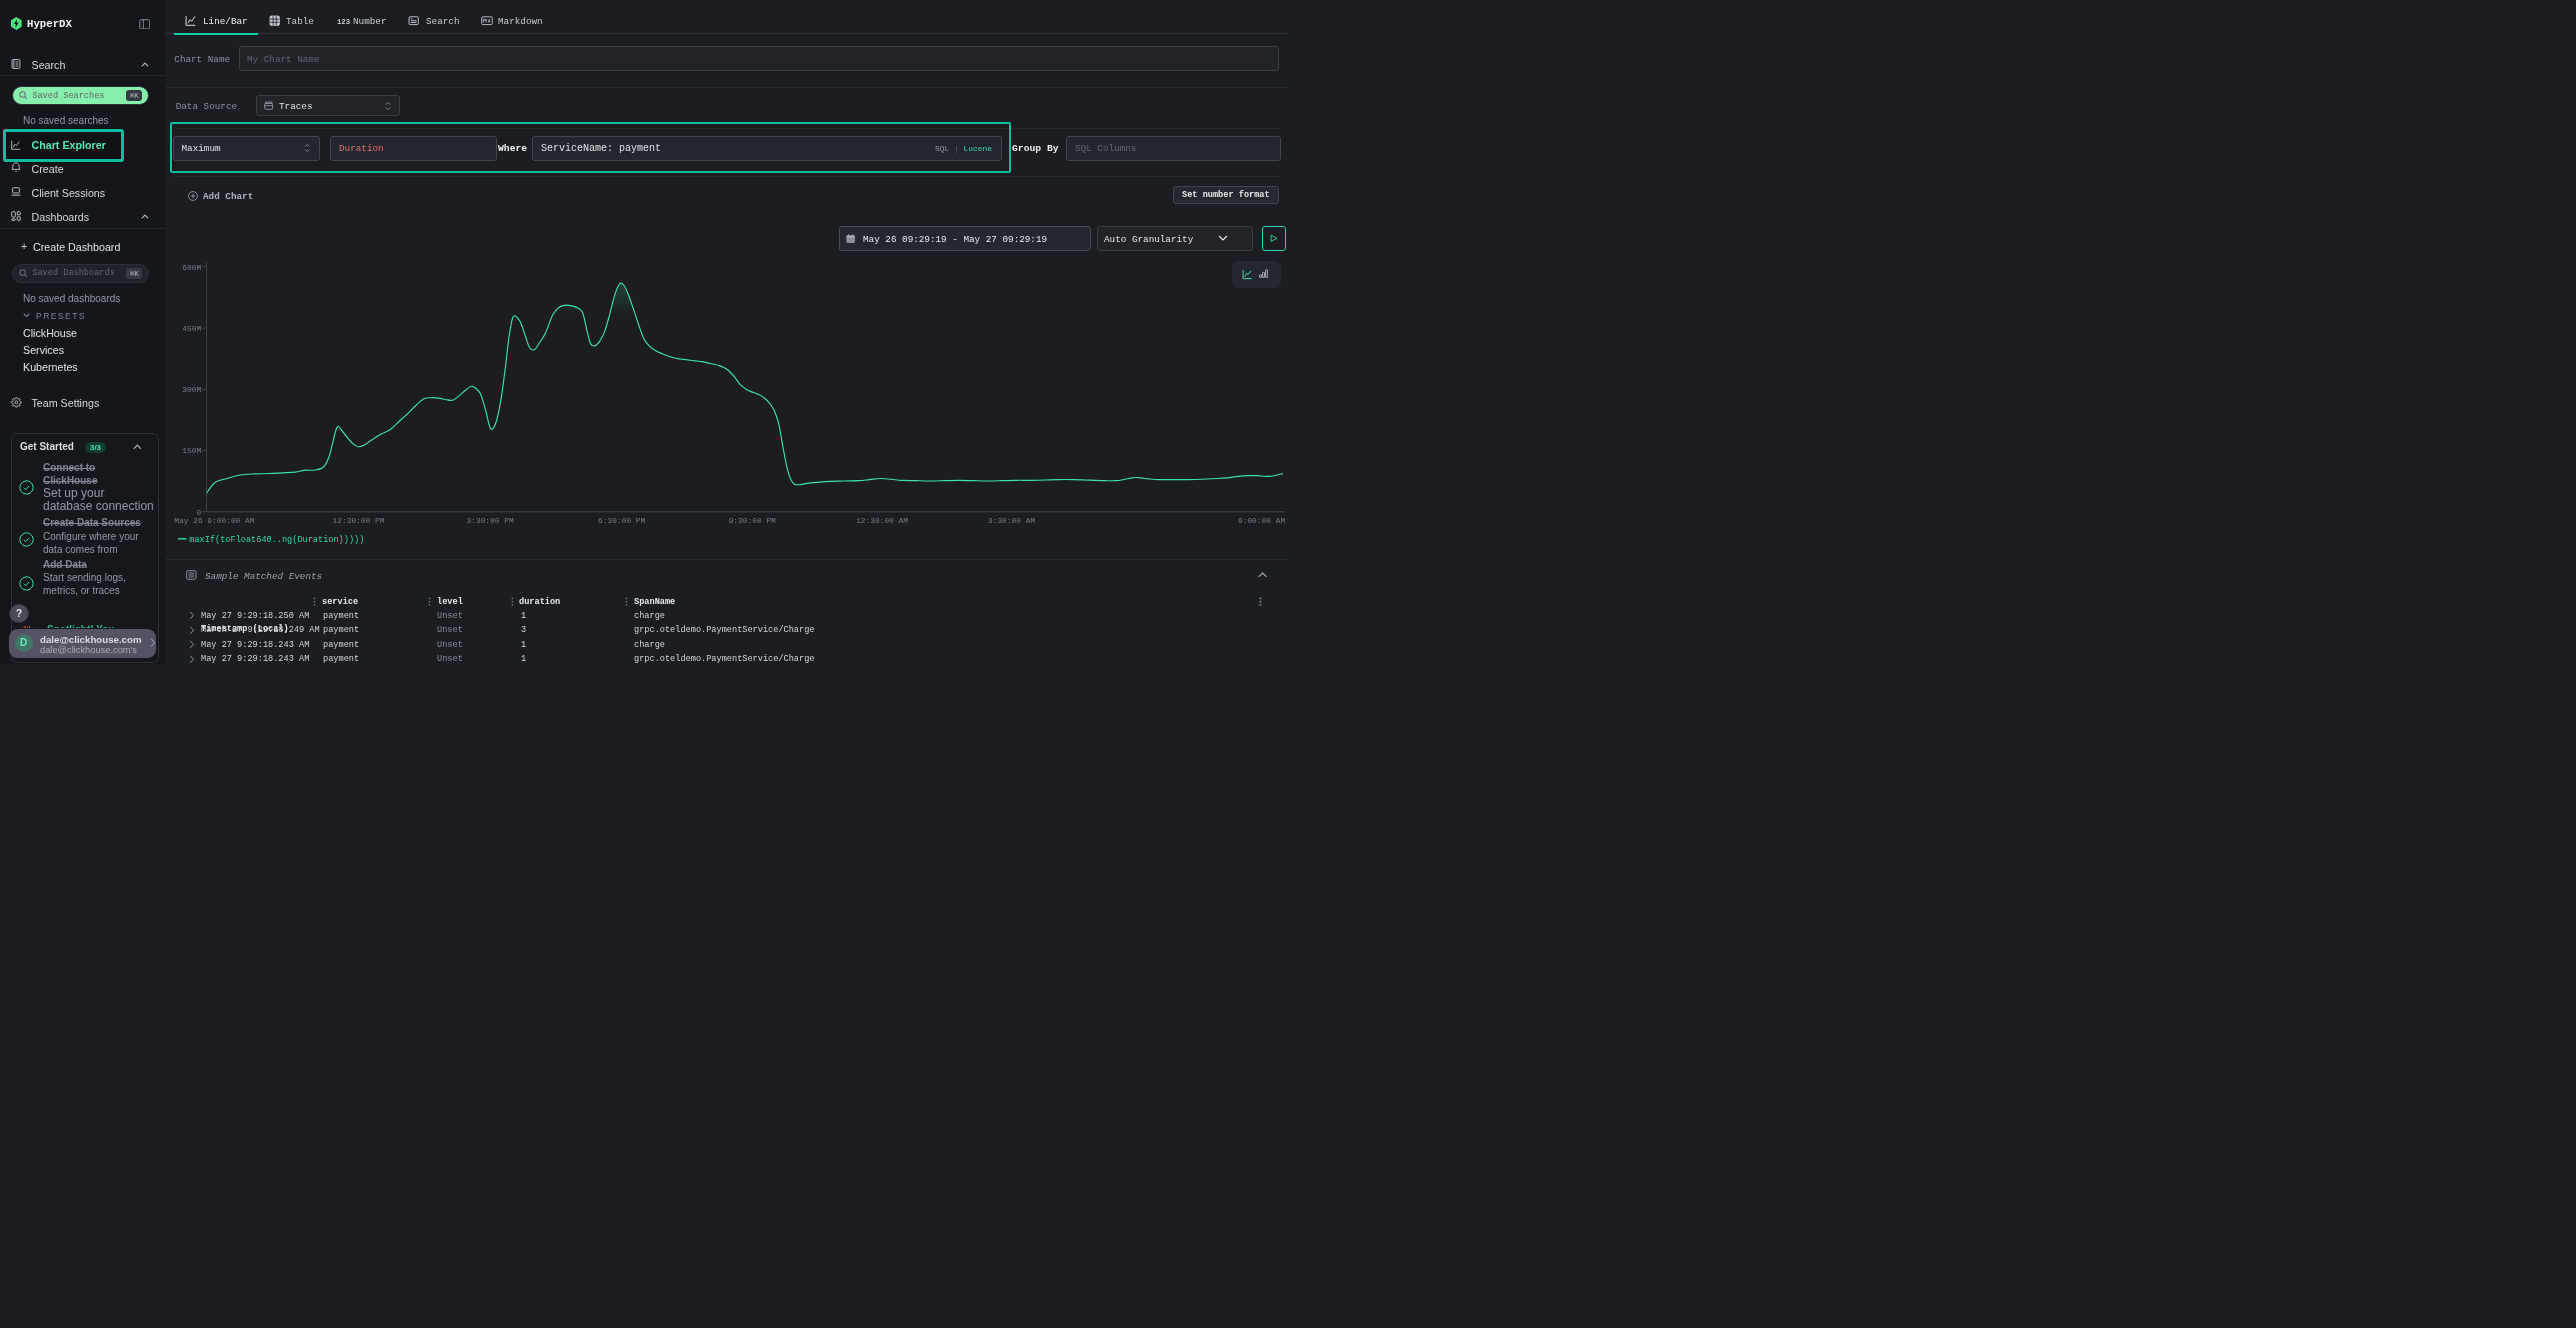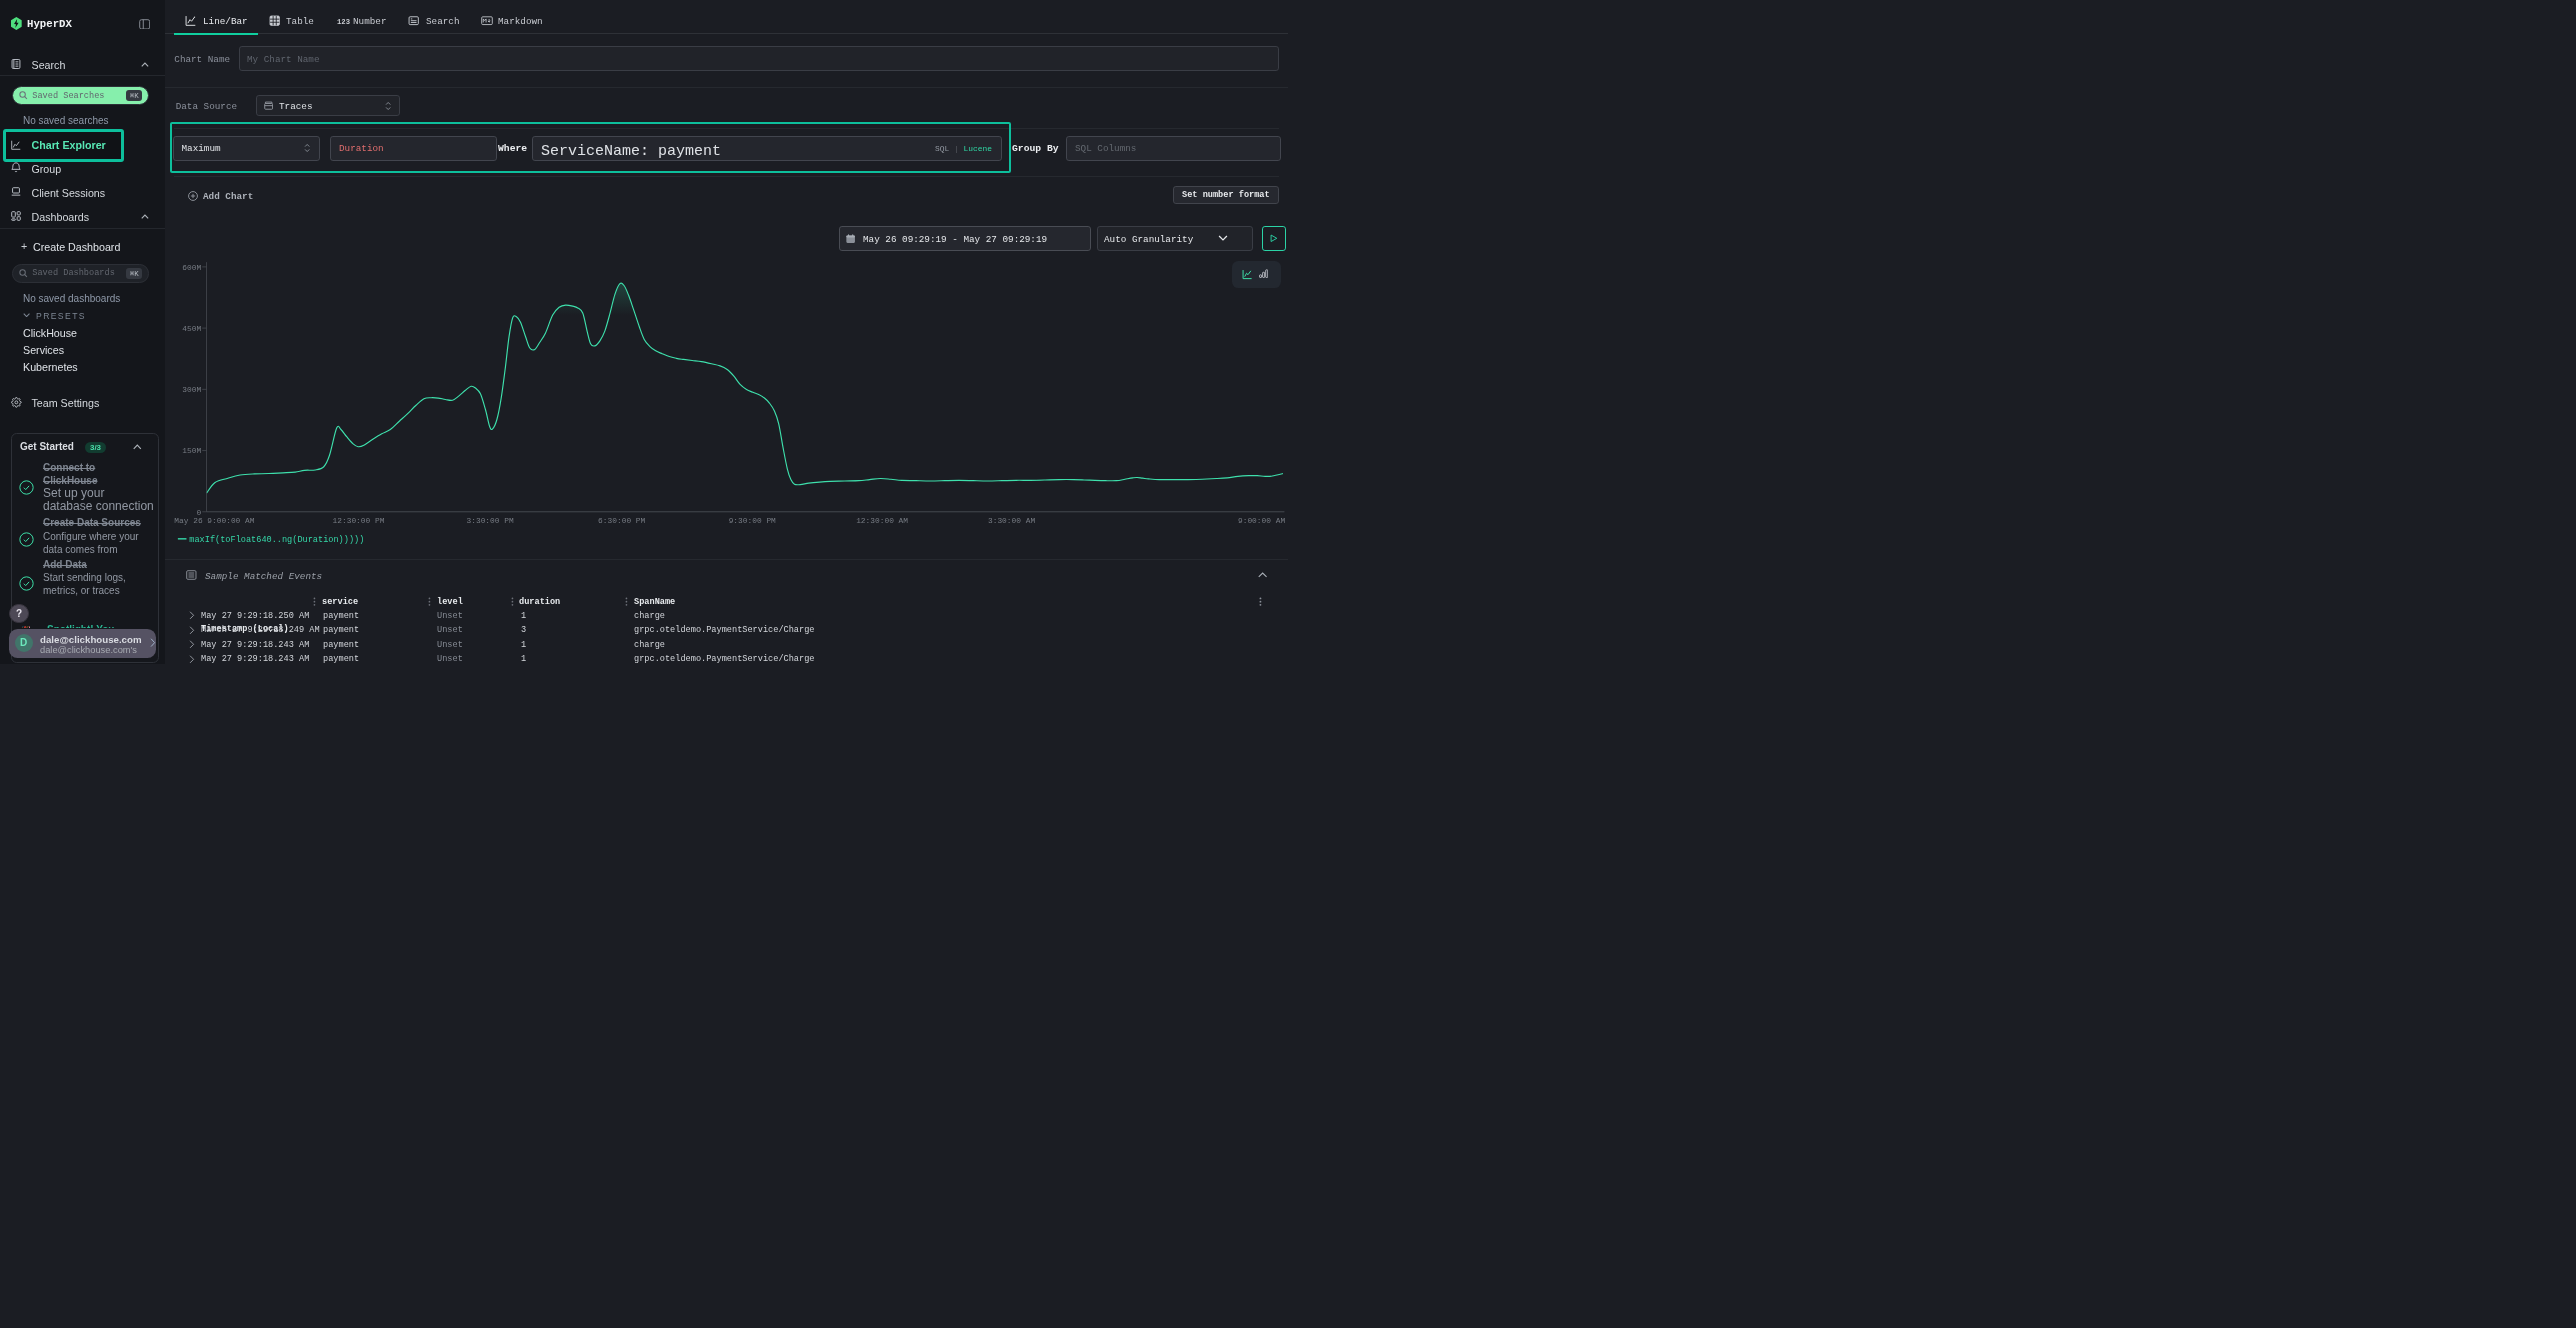--- a/index.html
+++ b/index.html
@@ -57,21 +57,21 @@
   <svg class="abs" style="left:11.4px;top:140px" width="10" height="10" viewBox="0 0 14 14" fill="none" stroke="#c3c8cf" stroke-width="1.2">
     <polyline points="1,1 1,13 13,13"></polyline>
       <polyline points="3,10.5 5.5,6 7.5,8 11.5,2.5"></polyline>
   </svg>
   <div class="abs sans" style="left:31.5px;top:139px;font-size:10.7px;font-weight:bold;color:#58e8b5;">Chart Explorer</div>
 
   <svg class="abs" style="left:11.4px;top:162px" width="10" height="10.7" viewBox="0 0 14 15" fill="none" stroke="#c3c8cf" stroke-width="1.3">
     <path d="M7,1.2 C4.4,1.2 2.6,3.2 2.6,5.8 C2.6,9.2 1.2,10.3 1.2,10.3 L12.8,10.3 C12.8,10.3 11.4,9.2 11.4,5.8 C11.4,3.2 9.6,1.2 7,1.2 Z"></path>
     <path d="M5.6,12.8 a1.6,1.6 0 0 0 2.8,0"></path>
   </svg>
-  <div class="abs navtxt" style="left:31.5px;top:163px;">Group</div>
+  <div class="abs navtxt" style="left:31.5px;top:163px;">Create</div>
 
   <svg class="abs" style="left:11.4px;top:187px" width="10" height="9.3" viewBox="0 0 14 13" fill="none" stroke="#c3c8cf" stroke-width="1.3">
     <rect x="2.2" y="1" width="9.6" height="7.4" rx="1.2"></rect>
       <path d="M1,11.4 L13,11.4"></path>
   </svg>
   <div class="abs navtxt" style="left:31.5px;top:187px;">Client Sessions</div>
 
   <svg class="abs" style="left:11.4px;top:211px" width="10" height="10" viewBox="0 0 14 14" fill="none" stroke="#c3c8cf" stroke-width="1.3">
     <rect x="1" y="1" width="5" height="7.5" rx="1"></rect>
       <rect x="8.6" y="1" width="4.4" height="4.5" rx="1"></rect>
@@ -212,21 +212,21 @@
   <div class="abs inp" style="left:7.5px;top:136px;width:147px;height:25px;background:#24262d;border-color:#42454e;"></div>
   <div class="abs mono" style="left:16.5px;top:143px;font-size:9.3px;color:#e3e5e9;">Maximum</div>
   <svg class="abs" style="left:139px;top:143px" width="6.4" height="10" viewBox="0 0 9 14" fill="none" stroke="#8a8f98" stroke-width="1.3">
       <polyline points="1.5,5 4.5,2 7.5,5"></polyline>
       <polyline points="1.5,9 4.5,12 7.5,9"></polyline>
     </svg>
   <div class="abs inp" style="left:165px;top:136px;width:167px;height:25px;background:#24262d;border-color:#42454e;"></div>
   <div class="abs mono" style="left:174px;top:143px;font-size:9.3px;color:#e06e6e;">Duration</div>
   <div class="abs mono" style="left:333px;top:143px;font-size:9.7px;font-weight:bold;color:#eceef1;">Where</div>
   <div class="abs inp" style="left:367px;top:136px;width:470px;height:25px;background:#24262d;border-color:#42454e;"></div>
-  <div class="abs mono" style="left:376px;top:143px;font-size:15px;color:#dfe2e6;text-align:center;">ServiceName: payment</div>
+  <div class="abs mono" style="left:376px;top:143px;font-size:10px;color:#dfe2e6;text-align:center;">ServiceName: payment</div>
   <div class="abs mono" style="left:770px;top:144px;font-size:7.9px;color:#9298a1;">SQL <span style="color:#565a62">|</span> <span style="color:#2fd8a4">Lucene</span></div>
 
   <div class="abs" style="left:5px;top:122px;width:841px;height:51px;border:2.9px solid #0dbf9c;border-radius:2.1px;"></div>
   <div class="abs mono" style="left:847px;top:143px;font-size:9.7px;font-weight:bold;color:#eceef1;">Group By</div>
   <div class="abs inp" style="left:901px;top:136px;width:215px;height:25px;background:#24262d;border-color:#42454e;"></div>
   <div class="abs mono" style="left:910px;top:143px;font-size:9.3px;color:#63686f;">SQL Columns</div>
 
   <svg class="abs" style="left:23px;top:191px" width="10" height="10" viewBox="0 0 14 14" fill="none" stroke="#9ba0a8" stroke-width="1.2">
       <circle cx="7" cy="7" r="6.2"></circle>
       <line x1="7" y1="4" x2="7" y2="10"></line>

